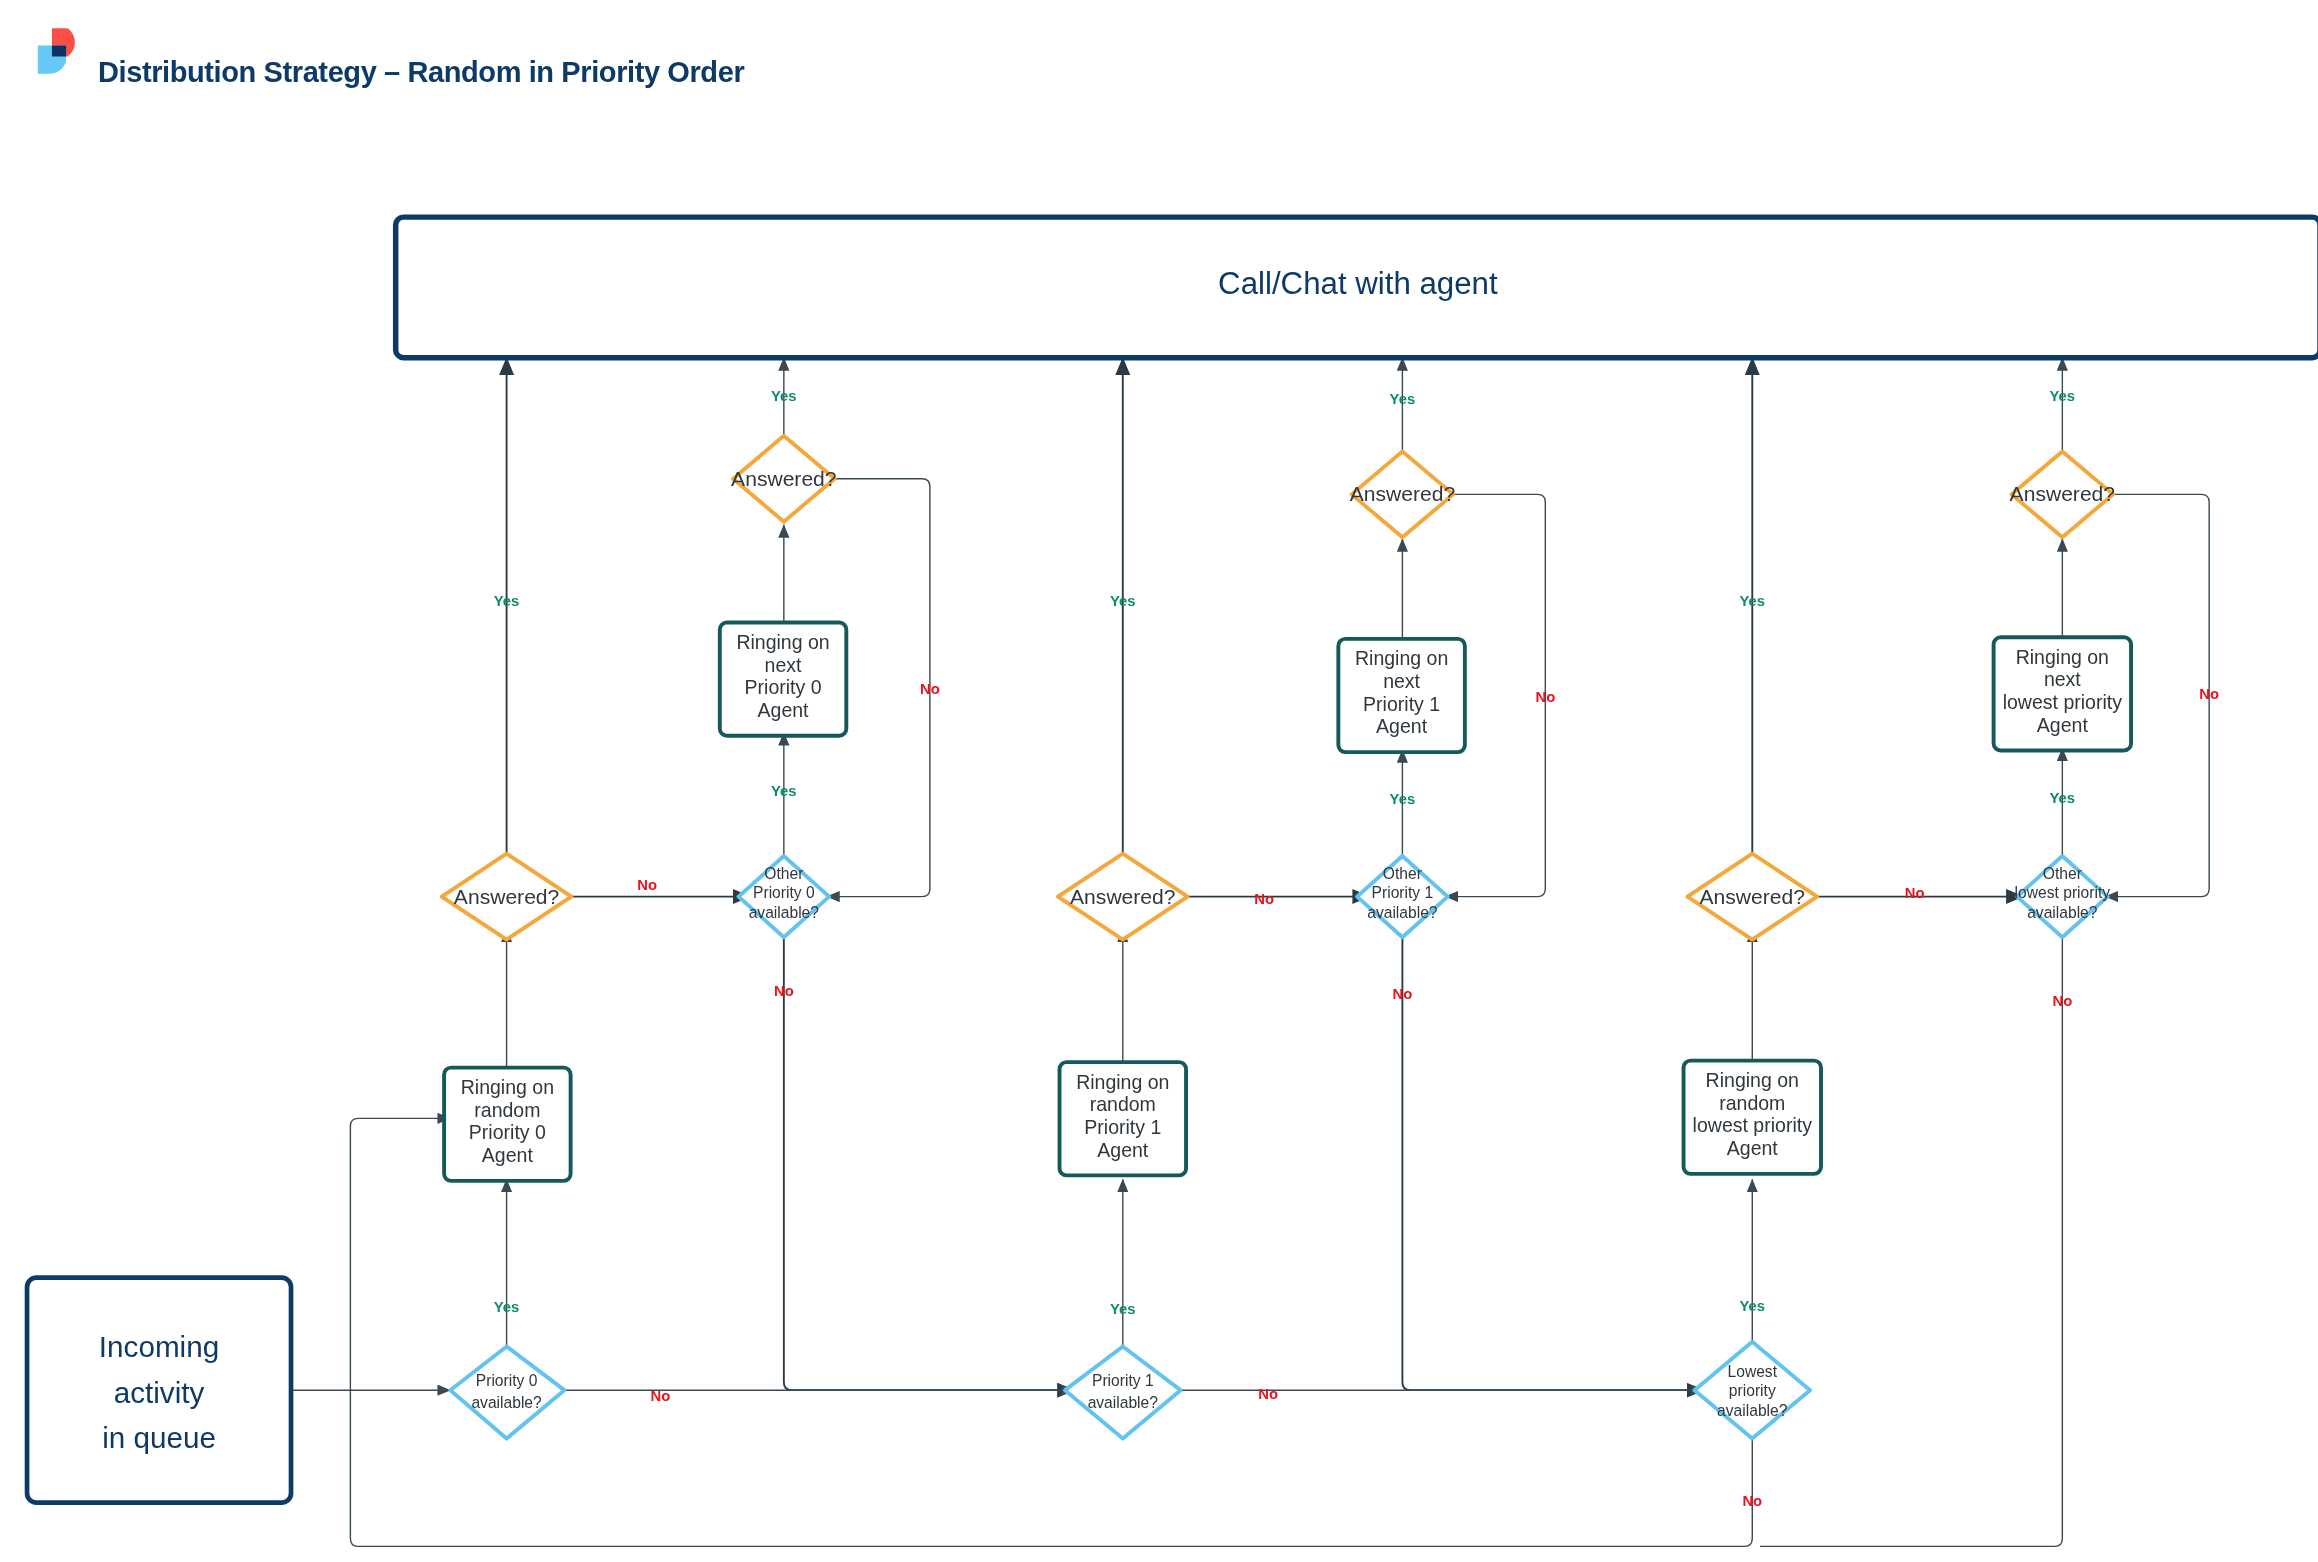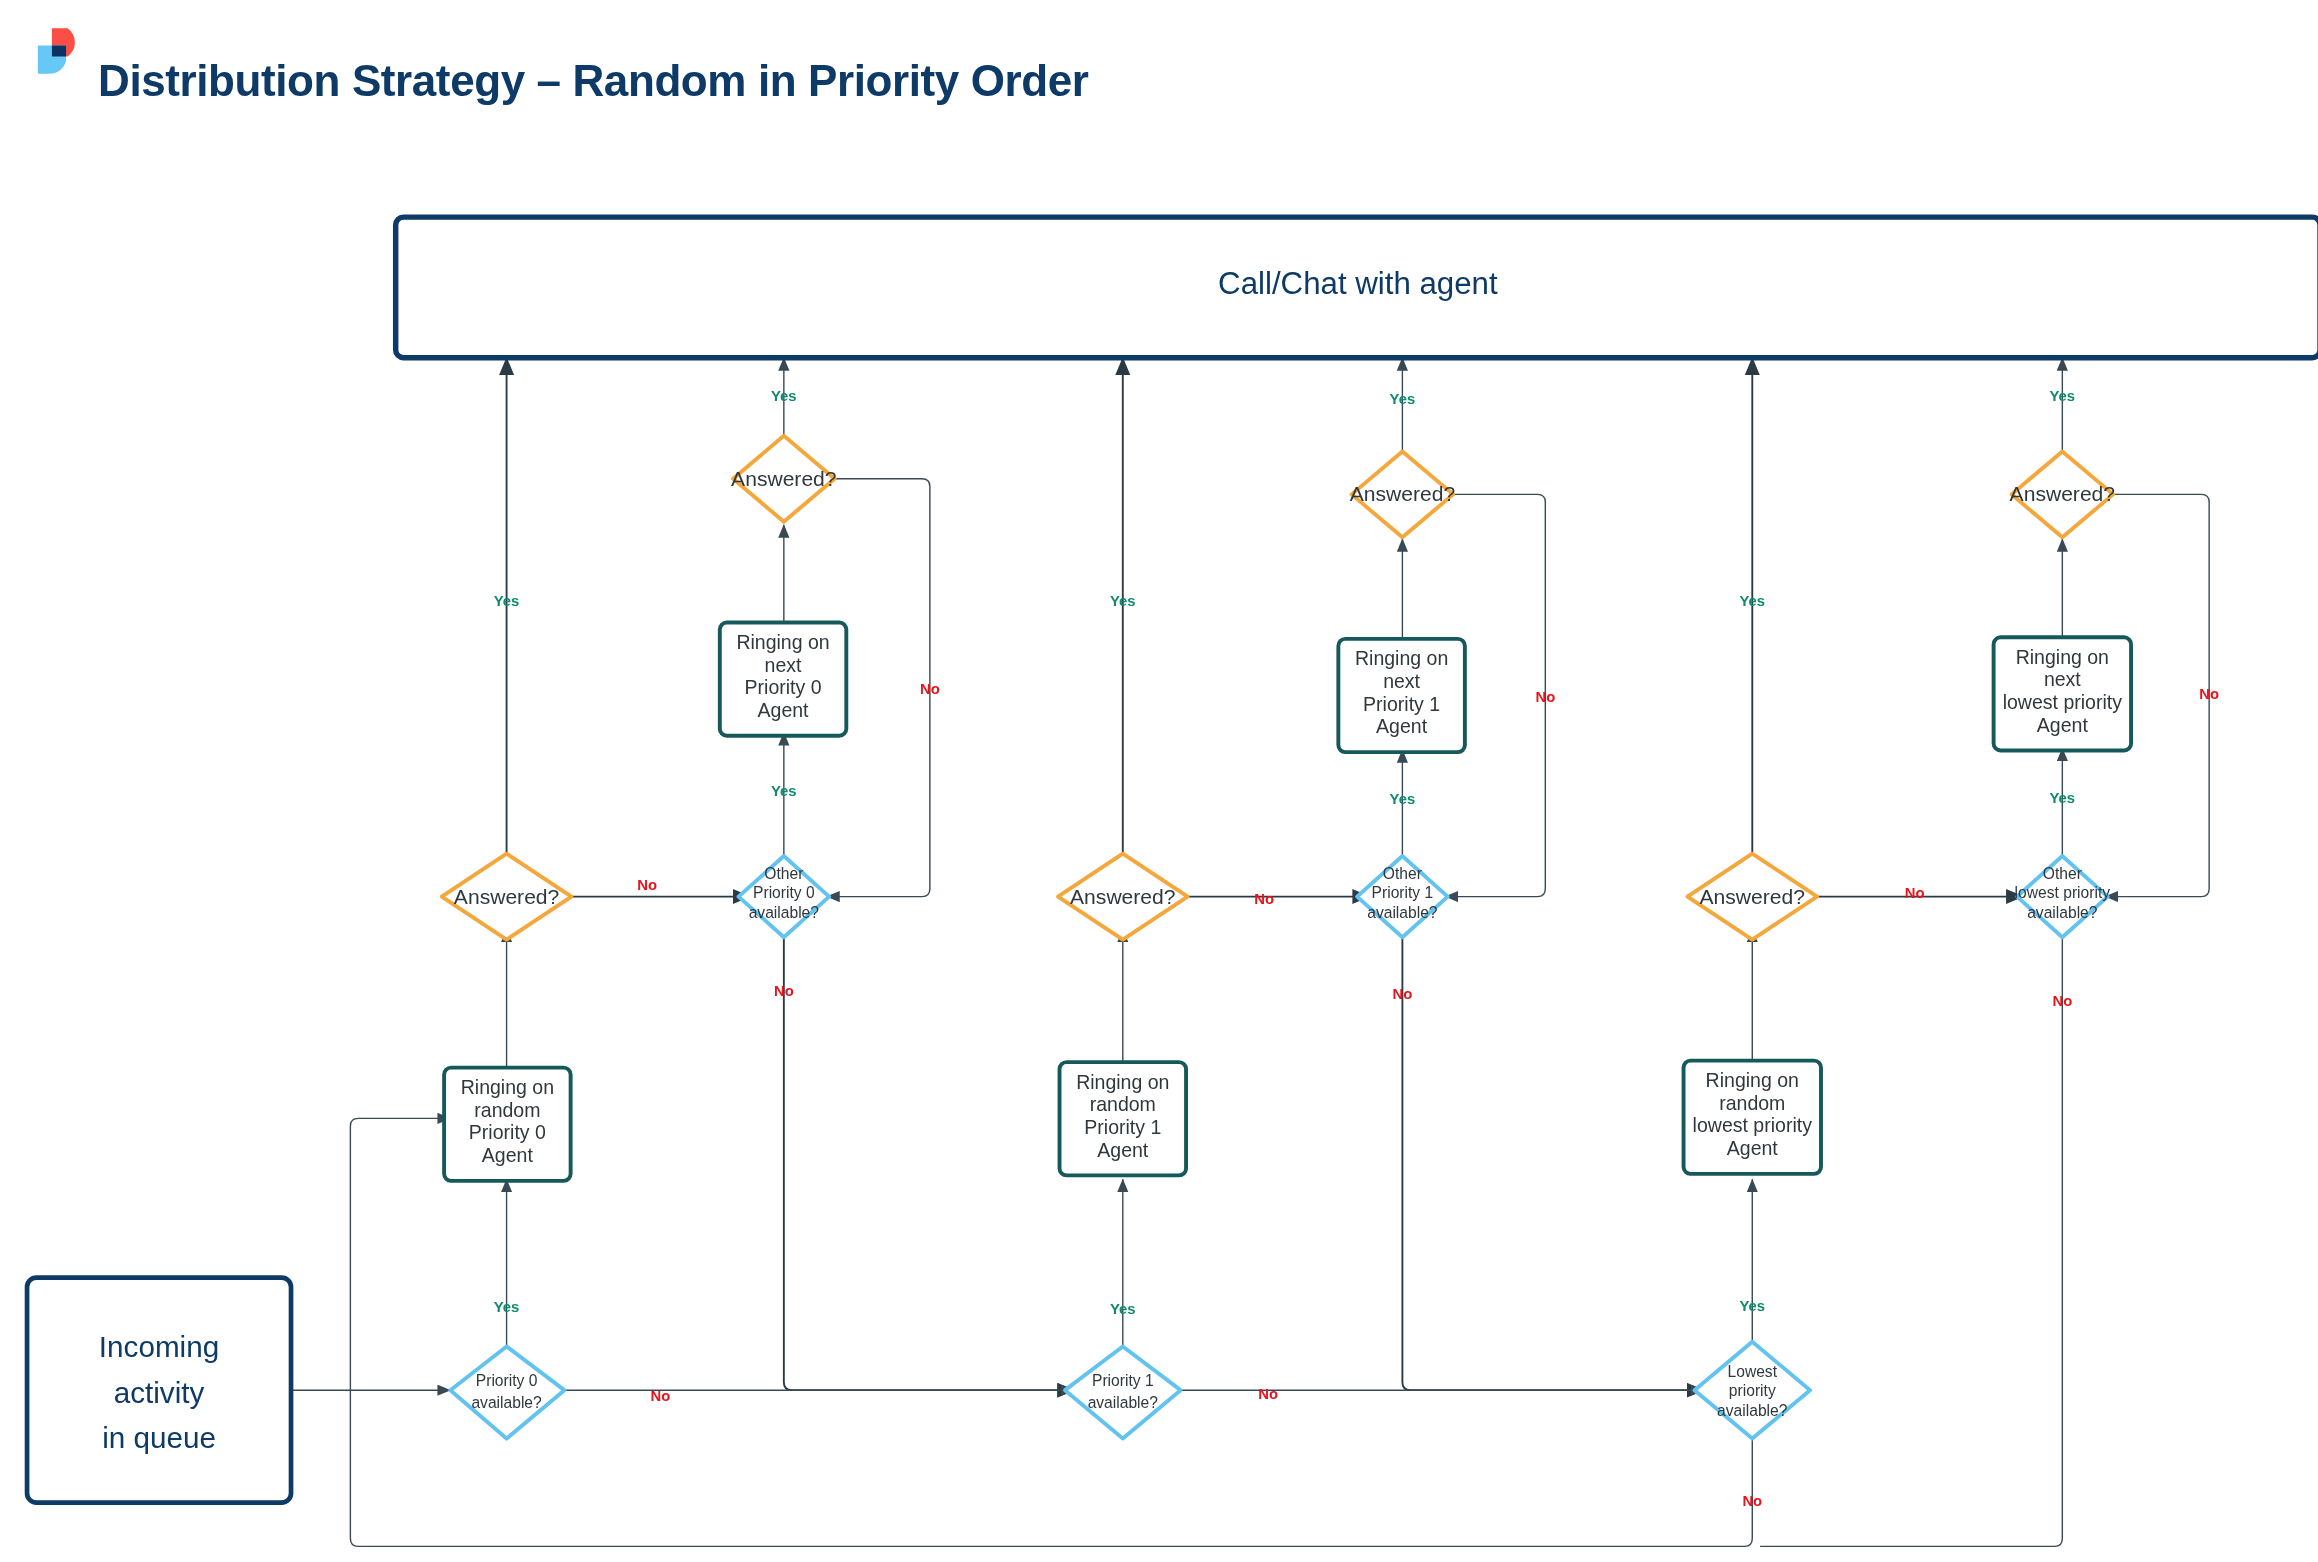--- a/index.html
+++ b/index.html
@@ -31,21 +31,21 @@
     position: absolute;
     left: 33px;
     top: 22px;
     width: 52px;
     height: 58px;
   }
   #page-title {
     position: absolute;
     left: 98px;
     top: 56px;
-    font-size: 44px;
+    font-size: 29px;
     font-weight: bold;
     color: #0d3a66;
     letter-spacing: -0.4px;
     white-space: nowrap;
   }
   
   #flow-canvas {
     position: absolute;
     left: 0;
     top: 0;

